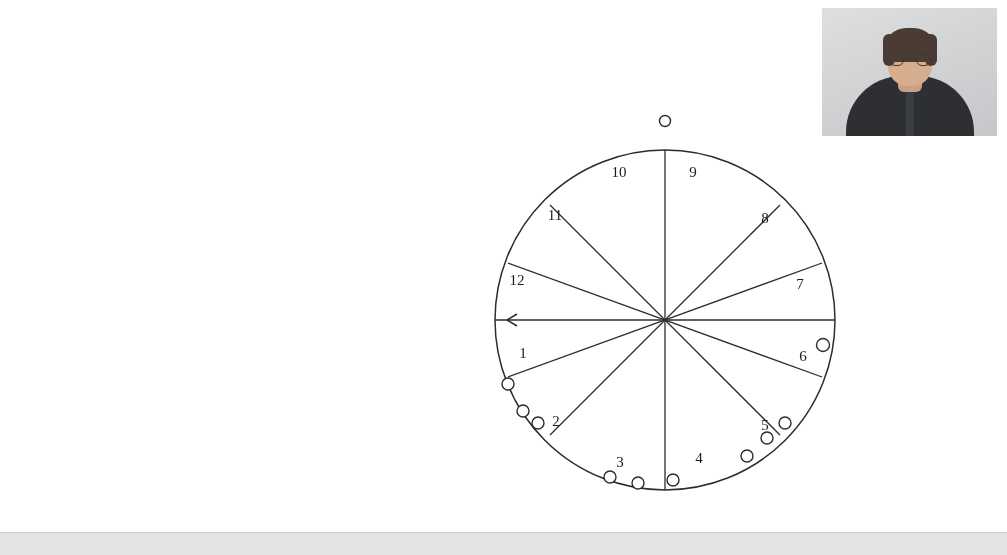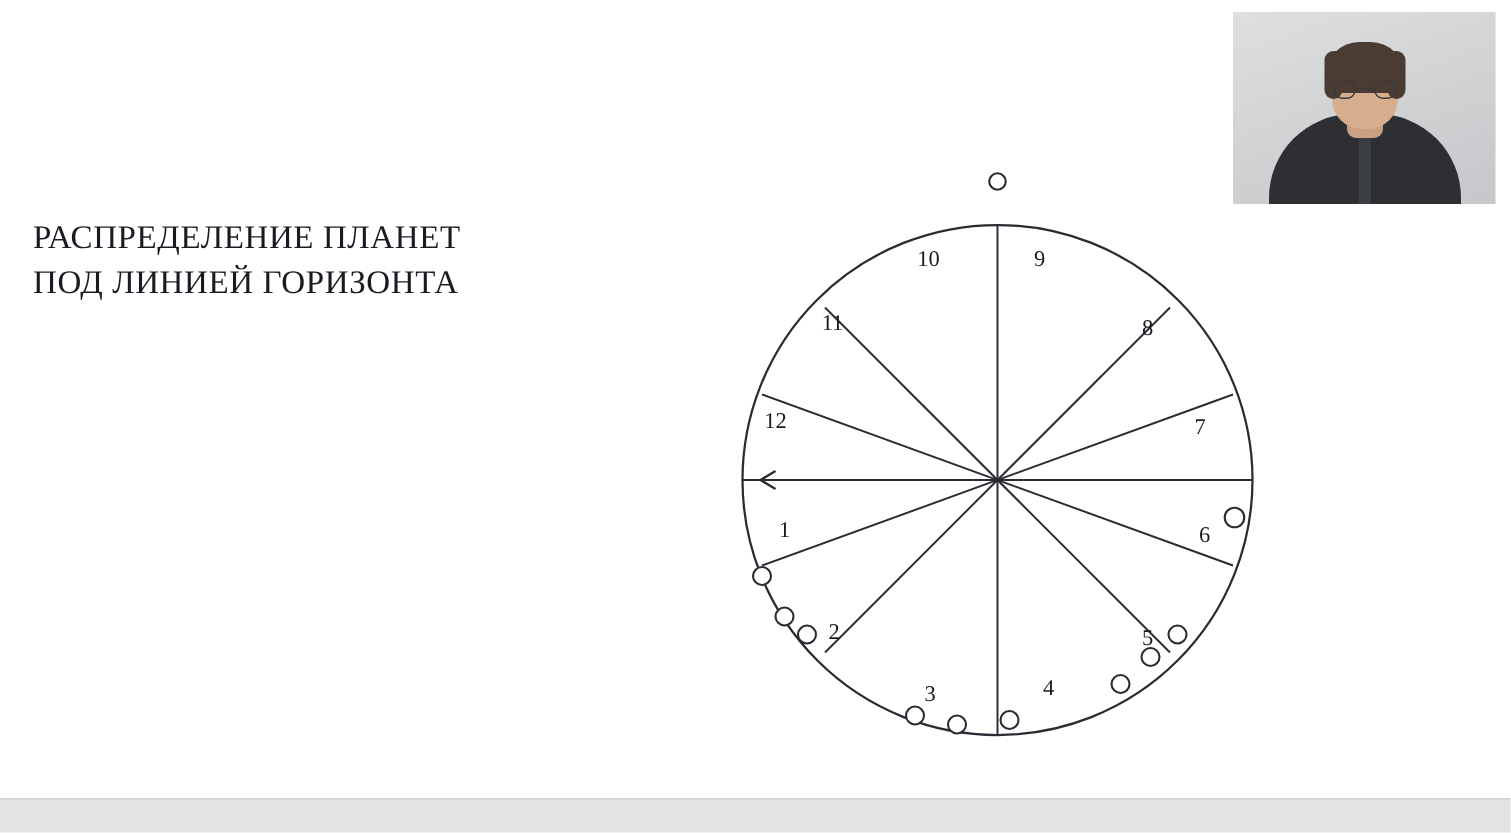--- a/index.html
+++ b/index.html
@@ -170,22 +170,20 @@
     height: 22px;
     background: #e3e3e3;
     border-top: 1px solid #d2d2d2;
   }
 </style>
 </head>
 <body>
 
 <div id="slide">
 
-  <div id="title">РАСПРЕДЕЛЕНИЕ ПЛАНЕТ
-ПОД ЛИНИЕЙ ГОРИЗОНТА</div>
 
   <div id="diagram">
     <svg width="420" height="420" viewBox="0 0 420 420">
       <g>
         <circle cx="210" cy="215" r="170" fill="none" stroke="#2b2b33" stroke-width="1.5"></circle>
       </g>
       <g stroke="#2b2b33" stroke-width="1.3">
         <line x1="40" y1="215" x2="380" y2="215"></line>
         <line x1="210" y1="45" x2="210" y2="385"></line>
         <line x1="95" y1="100" x2="325" y2="330"></line>

